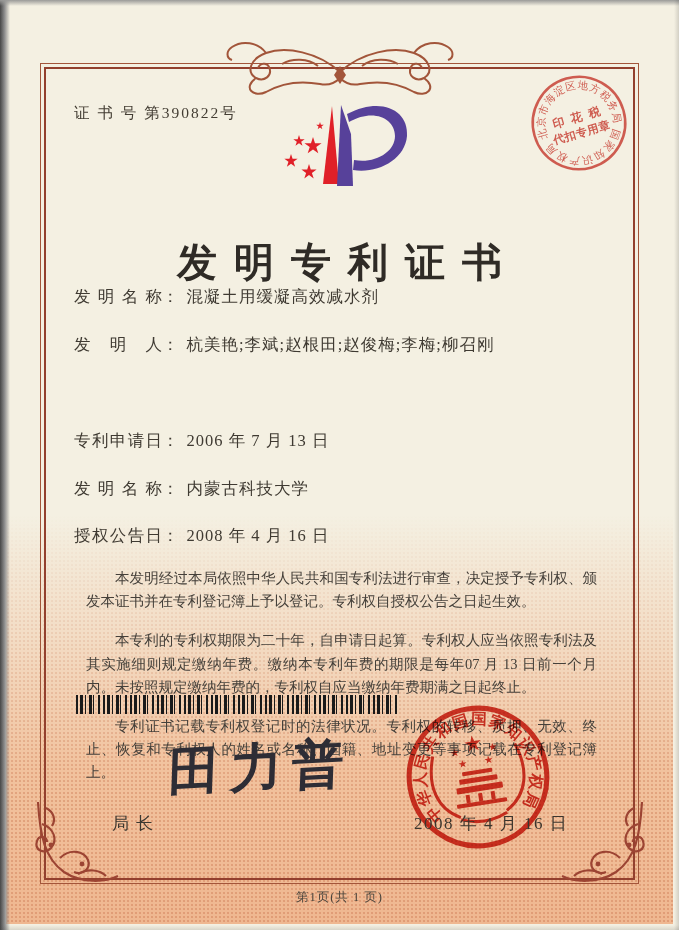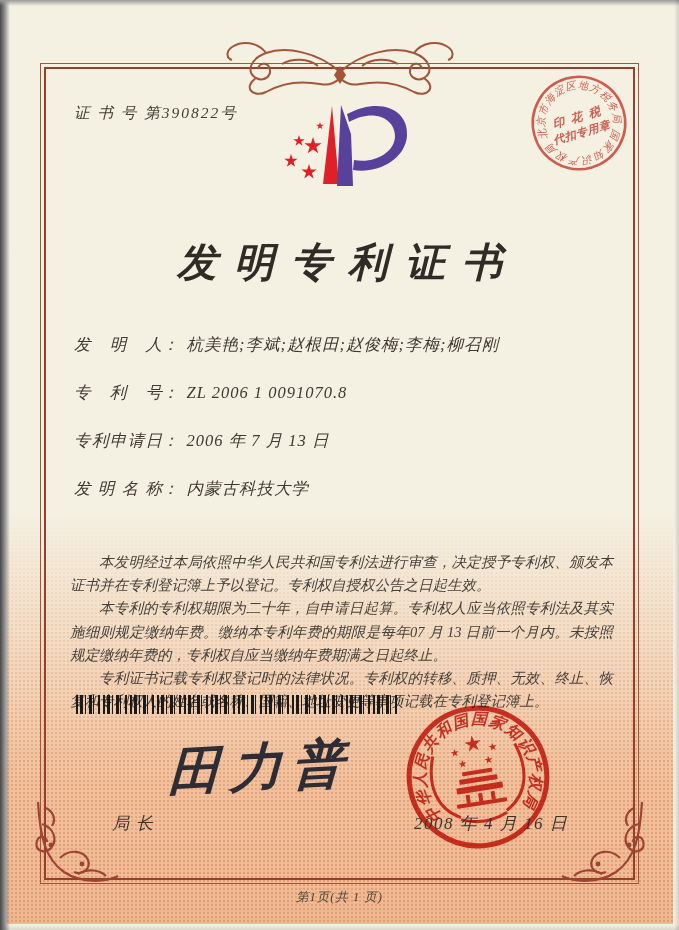--- a/index.html
+++ b/index.html
@@ -4,21 +4,20 @@
 <style>
   html,body{margin:0;padding:0;}
   body{
     width:679px;height:930px;position:relative;overflow:hidden;
     background:#f6f6f4;
     font-family:"Liberation Serif","DejaVu Serif",serif;
   }
   .page{
     position:absolute;inset:0;
     background:#f4f0e2;
-    font-style:italic;
   }
   
   .scan-edge-left{position:absolute;left:0;top:0;width:10px;height:100%;
     background:linear-gradient(90deg,#474747 0,#8d8d8d 45%,rgba(160,150,140,0) 100%);}
   .scan-edge-top{position:absolute;left:0;top:0;width:100%;height:6px;
     background:linear-gradient(180deg,#9a9a98 0,rgba(160,160,158,0) 100%);}
   .scan-edge-right{position:absolute;right:0;top:0;width:5px;height:100%;
     background:linear-gradient(270deg,rgba(60,60,60,.18),rgba(0,0,0,0));}
   .scan-edge-bottom{position:absolute;left:0;bottom:0;width:100%;height:5px;
     background:linear-gradient(0deg,rgba(60,60,60,.15),rgba(0,0,0,0));}
@@ -77,21 +76,21 @@
   .flabel{display:inline-block;width:88px;text-align:justify;text-align-last:justify;}
   .fcolon{display:inline-block;margin-right:8px;}
   .fvalue{letter-spacing:1px;}
   .f1{top:286px}.f2{top:334px}.f3{top:382px}.f4{top:430px}.f5{top:478px}.f6{top:525px}
 
   .body-text{
     position:absolute;left:70px;top:551px;width:543px;
     font-size:14.5px;line-height:23.2px;color:#45403a;
     text-align:justify;
   }
-  .body-text p{margin:0;text-indent:2em;}
+  .body-text p{margin:16px;text-indent:2em;}
 
   .barcode{
     position:absolute;left:76px;top:695px;width:322px;height:19px;
     background:repeating-linear-gradient(90deg,
       #1a1a1a 0 2px,rgba(0,0,0,0) 2px 4px,
       #1a1a1a 4px 7px,rgba(0,0,0,0) 7px 9px,
       #1a1a1a 9px 10px,rgba(0,0,0,0) 10px 13px,
       #1a1a1a 13px 16px,rgba(0,0,0,0) 16px 17px,
       #1a1a1a 17px 18px,rgba(0,0,0,0) 18px 22px,
       #1a1a1a 22px 24px,rgba(0,0,0,0) 24px 27px);
@@ -194,31 +193,34 @@
     </defs>
     <circle cx="60" cy="60" r="47" fill="none" stroke="#cf3a30" stroke-width="2.6"></circle>
     <text class="arc-t"><textPath href="#stampArcT">北京市海淀区地方税务局</textPath></text>
     <text class="arc-b"><textPath href="#stampArcB">国家知识产权局</textPath></text>
     <text class="c1" x="60" y="58" text-anchor="middle">印 花 税</text>
     <text class="c2" x="60" y="74" text-anchor="middle">代扣专用章</text>
   </svg>
 
   <div class="doc-title">发明专利证书</div>
 
+  <div class="field f1">
+    <span class="flabel">发明名称</span><span class="fcolon">：</span><span class="fvalue">混凝土用缓凝高效减水剂</span>
+  </div>
   <div class="field f2">
     <span class="flabel">发明人</span><span class="fcolon">：</span><span class="fvalue">杭美艳;李斌;赵根田;赵俊梅;李梅;柳召刚</span>
   </div>
-  <div class="field f3">
-    <span class="flabel">专利号</span><span class="fcolon">：</span><span class="fvalue">ZL 2006 1 0091070.8</span>
-  </div>
   <div class="field f4">
     <span class="flabel">专利申请日</span><span class="fcolon">：</span><span class="fvalue">2006 年 7 月 13 日</span>
   </div>
   <div class="field f5">
     <span class="flabel">发明名称</span><span class="fcolon">：</span><span class="fvalue">内蒙古科技大学</span>
+  </div>
+  <div class="field f6">
+    <span class="flabel">授权公告日</span><span class="fcolon">：</span><span class="fvalue">2008 年 4 月 16 日</span>
   </div>
 
   <div class="body-text">
     <p>本发明经过本局依照中华人民共和国专利法进行审查，决定授予专利权、颁发本证书并在专利登记簿上予以登记。专利权自授权公告之日起生效。</p>
     <p>本专利的专利权期限为二十年，自申请日起算。专利权人应当依照专利法及其实施细则规定缴纳年费。缴纳本专利年费的期限是每年07 月 13 日前一个月内。未按照规定缴纳年费的，专利权自应当缴纳年费期满之日起终止。</p>
     <p>专利证书记载专利权登记时的法律状况。专利权的转移、质押、无效、终止、恢复和专利权人的姓名或名称、国籍、地址变更等事项记载在专利登记簿上。</p>
   </div>
 
   <div class="barcode"></div>
 

